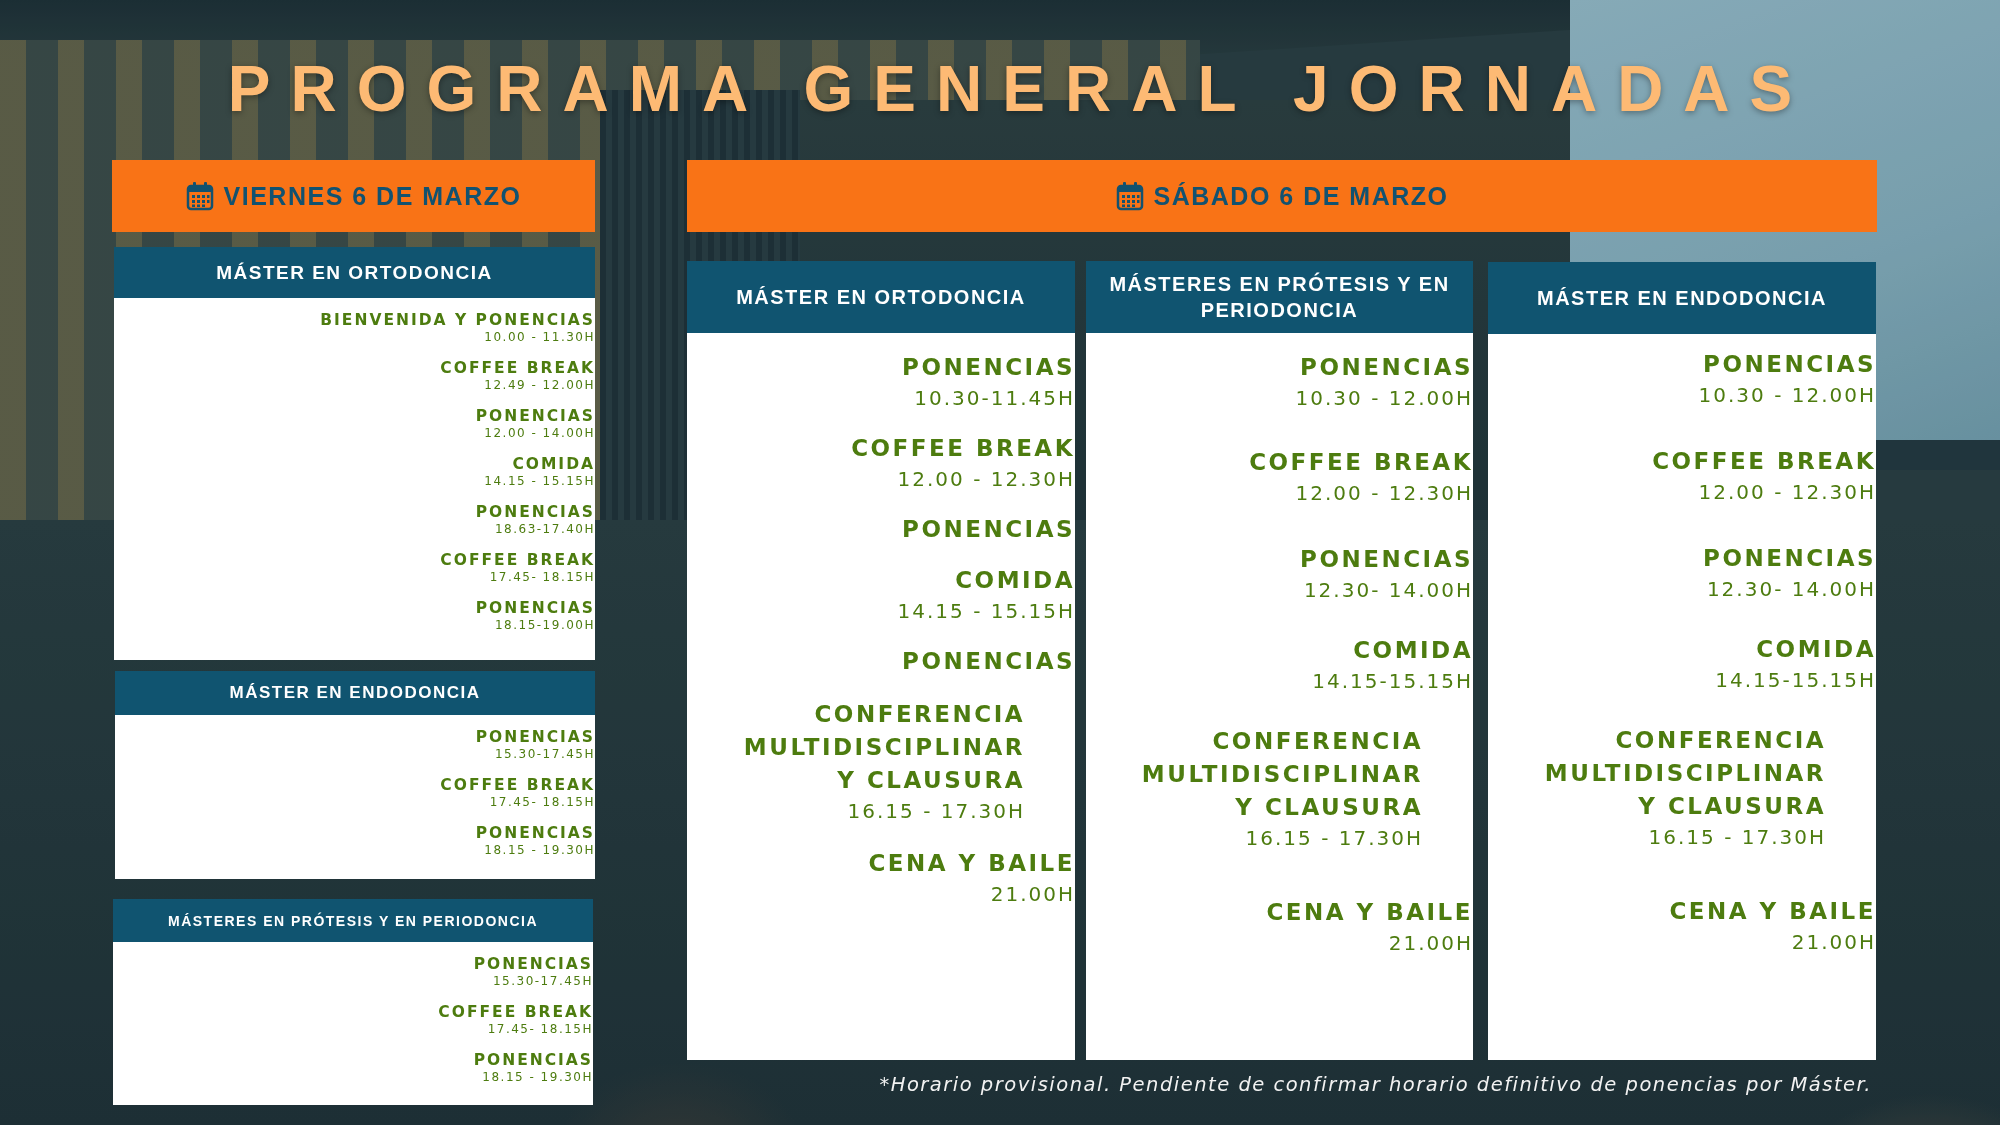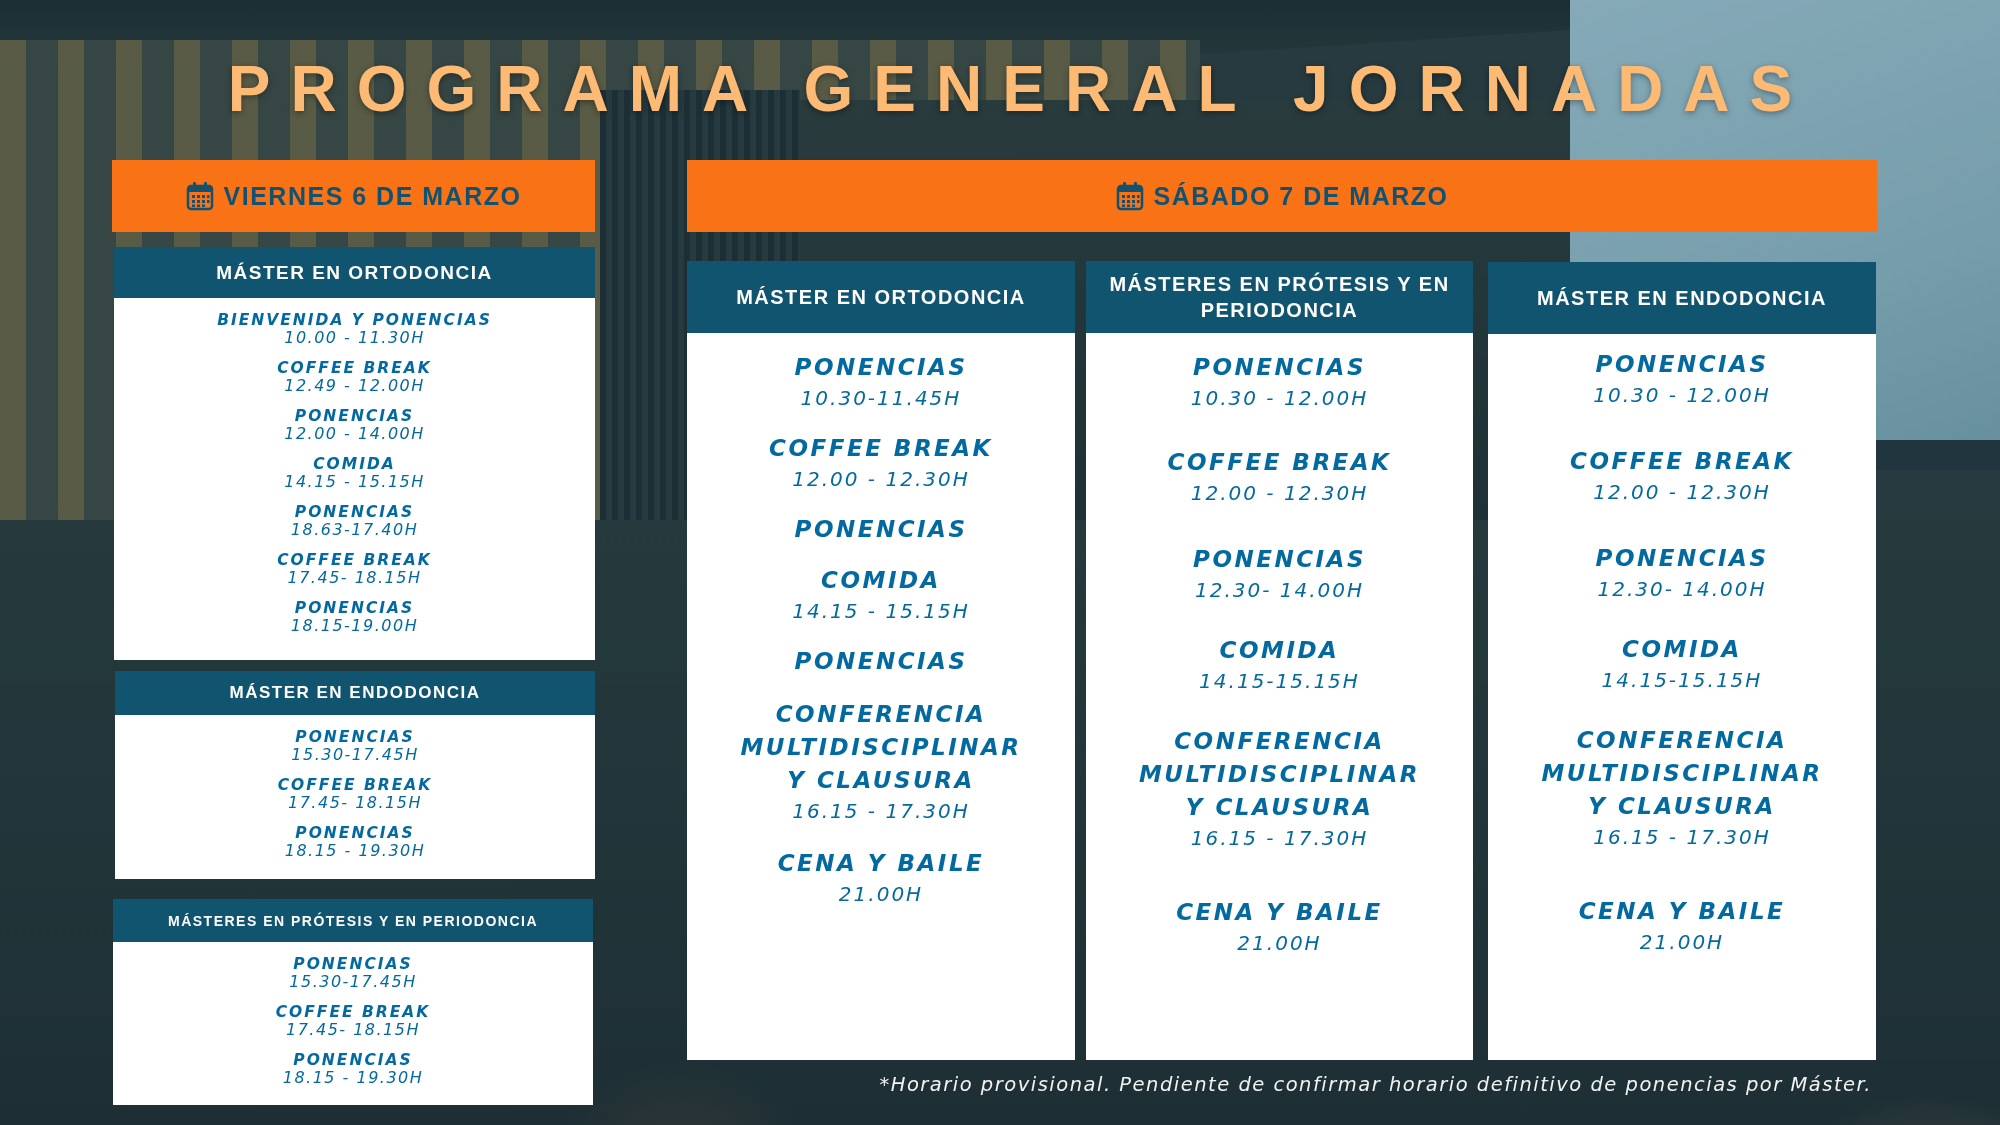--- a/index.html
+++ b/index.html
@@ -61,28 +61,28 @@
   }
   .cal-icon { width:28px; height:30px; display:inline-block; }
 
   .box { position:absolute; background:#ffffff; }
   .box-head {
     background:#105470; color:#ffffff; text-align:center;
     font-family:"Liberation Sans", sans-serif; font-weight:bold;
     display:flex; align-items:center; justify-content:center; letter-spacing:1.5px;
     box-sizing:border-box;
   }
-  .box-body { text-align:center; color:#0369a1;font-style:italic; }
+  .box-body { text-align:right; color:#4d7c0f; }
   .ev-title { font-family:"DejaVu Sans", sans-serif; font-weight:bold; letter-spacing:2px; }
   .ev-time { font-family:"DejaVu Sans", sans-serif; letter-spacing:1.5px; }
 
   
   .fri .box-head { font-size:19px; }
   .fri .ev-title { font-size:15.5px; line-height:18px; }
-  .fri .ev-time { font-size:16px; line-height:17px; }
+  .fri .ev-time { font-size:12px; line-height:17px; }
   .fri .ev { margin-bottom:13px; }
 
   
   .sat .box-head { font-size:20px; line-height:26px; height:72px; padding:0 20px; }
   .sat .ev-title { font-size:23px; line-height:33px; letter-spacing:2.5px; }
   .sat .ev-time { font-size:20px; line-height:28px; letter-spacing:2px; }
 
   .footnote {
     position:absolute; right:128px; top:1073px; color:#f2f2f2;
     font-family:"DejaVu Sans", sans-serif; font-style:italic; font-size:19.5px; letter-spacing:1.5px;
@@ -140,21 +140,21 @@
         <rect x="21" y="14" width="2.5" height="3"></rect>
       <rect x="6" y="19" width="3" height="3"></rect>
         <rect x="11" y="19" width="3" height="3"></rect>
         <rect x="16" y="19" width="3" height="3"></rect>
         <rect x="21" y="19" width="2.5" height="3"></rect>
       <rect x="6" y="23.5" width="3" height="2.5"></rect>
         <rect x="11" y="23.5" width="3" height="2.5"></rect>
         <rect x="16" y="23.5" width="3" height="2.5"></rect>
     </g>
   </svg>
-  <span>SÁBADO 7 DE MARZO</span>
+  <span>SÁBADO 6 DE MARZO</span>
 </div>
 
 <section class="box fri" style="left:114px; top:247px; width:481px; height:413px;">
   <div class="box-head" style="height:51px;">MÁSTER EN ORTODONCIA</div>
   <div class="box-body" style="padding-top:13px;">
     <div class="ev">
         <div class="ev-title">BIENVENIDA Y PONENCIAS</div>
         <div class="ev-time">10.00 - 11.30H</div>
       </div>
     <div class="ev">

